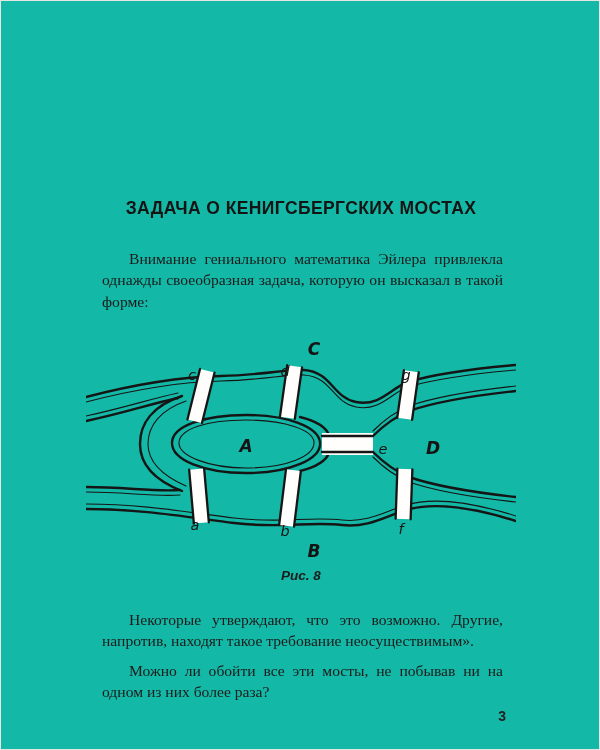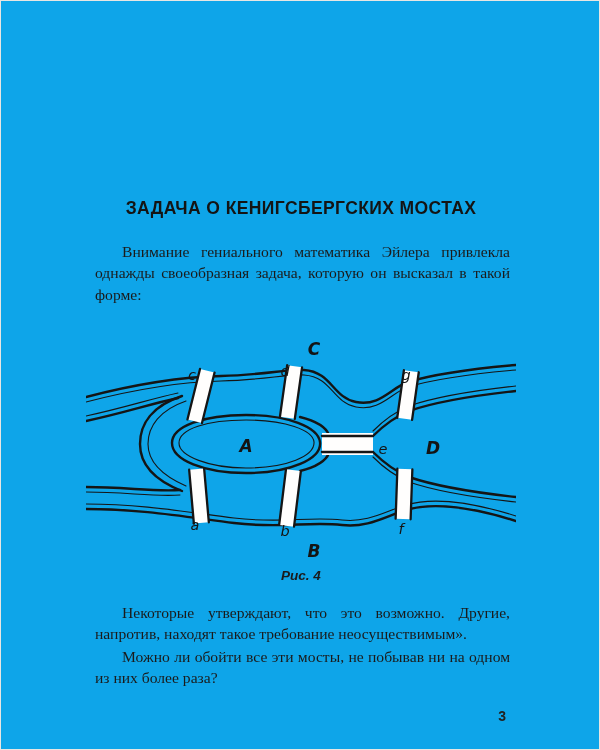--- a/index.html
+++ b/index.html
@@ -1,32 +1,32 @@
 <!DOCTYPE html>
 <html><head>
 <meta charset="utf-8">
 <style>
   html,body{margin:0;padding:0;background:#fff;}
   .page{
-    position:relative;width:600px;height:750px;background:#0ea5e9;
+    position:relative;width:600px;height:750px;background:#14b8a6;
     box-sizing:border-box;border:1px solid #e8e6e3;overflow:hidden;
     font-family:"Liberation Serif", serif;color:#191919;
   }
   .title{
     position:absolute;top:197px;left:0;width:600px;text-align:center;
     font-family:"Liberation Sans", sans-serif;font-weight:bold;
     font-size:17.5px;letter-spacing:.4px;color:#141414;
   }
   .textblock{
     position:absolute;left:93px;width:417px;
     font-size:15.6px;line-height:21.3px;text-align:justify;color:#1b1b1b;
   }
   .tb-top{top:239px;}
   .tb-bottom{top:600px;}
-  .textblock p{margin:1px;text-indent:27px;}
+  .textblock p{margin:8px;text-indent:27px;}
   .it{font-style:italic;}
   .figure-wrap{position:absolute;top:338px;left:85px;width:430px;height:232px;}
   .fig-caption{
     position:absolute;top:567px;left:0;width:600px;text-align:center;
     font-family:"Liberation Sans", sans-serif;font-style:italic;font-weight:bold;
     font-size:13.5px;color:#1b1b1b;
   }
   .page-number{
     position:absolute;top:707px;left:93px;width:412px;text-align:right;
     font-family:"Liberation Sans", sans-serif;font-weight:bold;font-size:14px;color:#222;
@@ -131,21 +131,21 @@
       <text class="lbl-bridge" x="106" y="41" text-anchor="middle">c</text>
       <text class="lbl-bridge" x="199" y="37" text-anchor="middle">d</text>
       <text class="lbl-bridge" x="320" y="41" text-anchor="middle">g</text>
       <text class="lbl-bridge" x="297" y="115" text-anchor="middle">e</text>
       <text class="lbl-bridge" x="109" y="191" text-anchor="middle">a</text>
       <text class="lbl-bridge" x="199" y="197" text-anchor="middle">b</text>
       <text class="lbl-bridge" x="315" y="195" text-anchor="middle">f</text>
     </svg>
   </div>
 
-  <div class="fig-caption">Рис. 4</div>
+  <div class="fig-caption">Рис. 8</div>
 
   <div class="textblock tb-bottom">
     <p><span>Некоторые утверждают, что это возможно. Другие, напротив, находят такое требование неосуществимым».</span></p>
     <p><span>Можно ли обойти все эти мосты, не побывав ни на одном из них более раза?</span></p>
   </div>
 
   <div class="page-number">3</div>
 
 </div>
 

